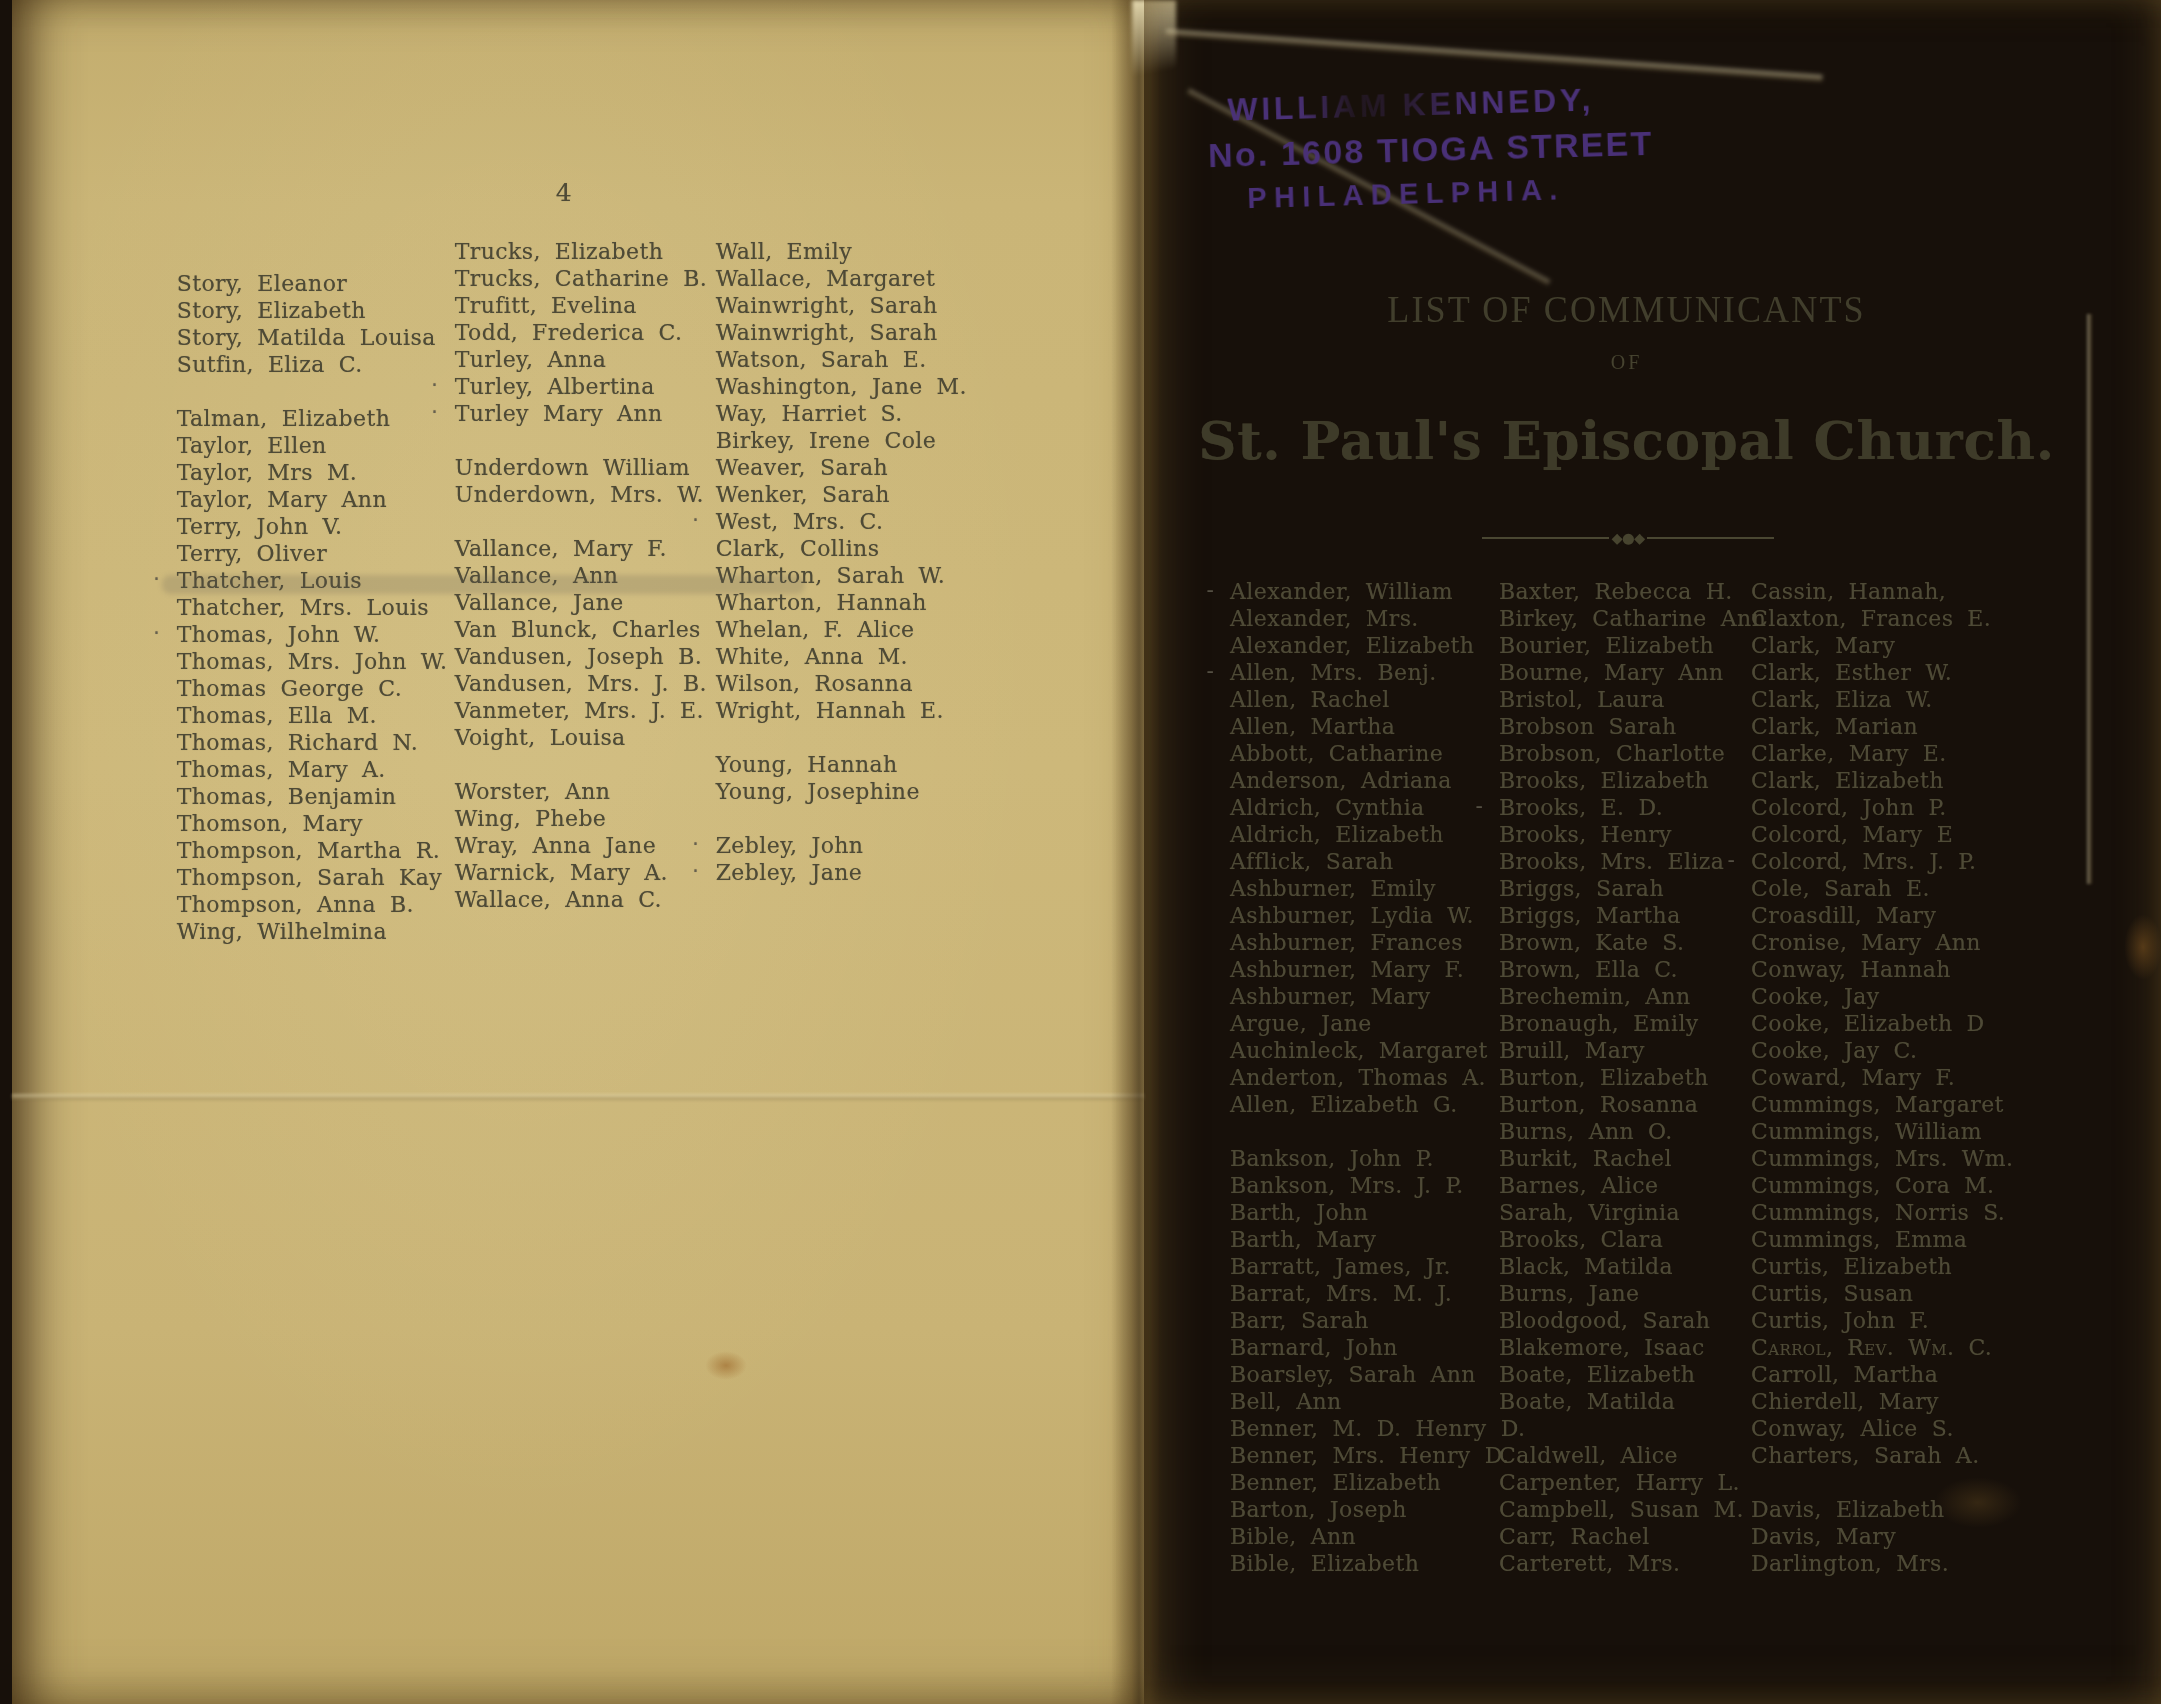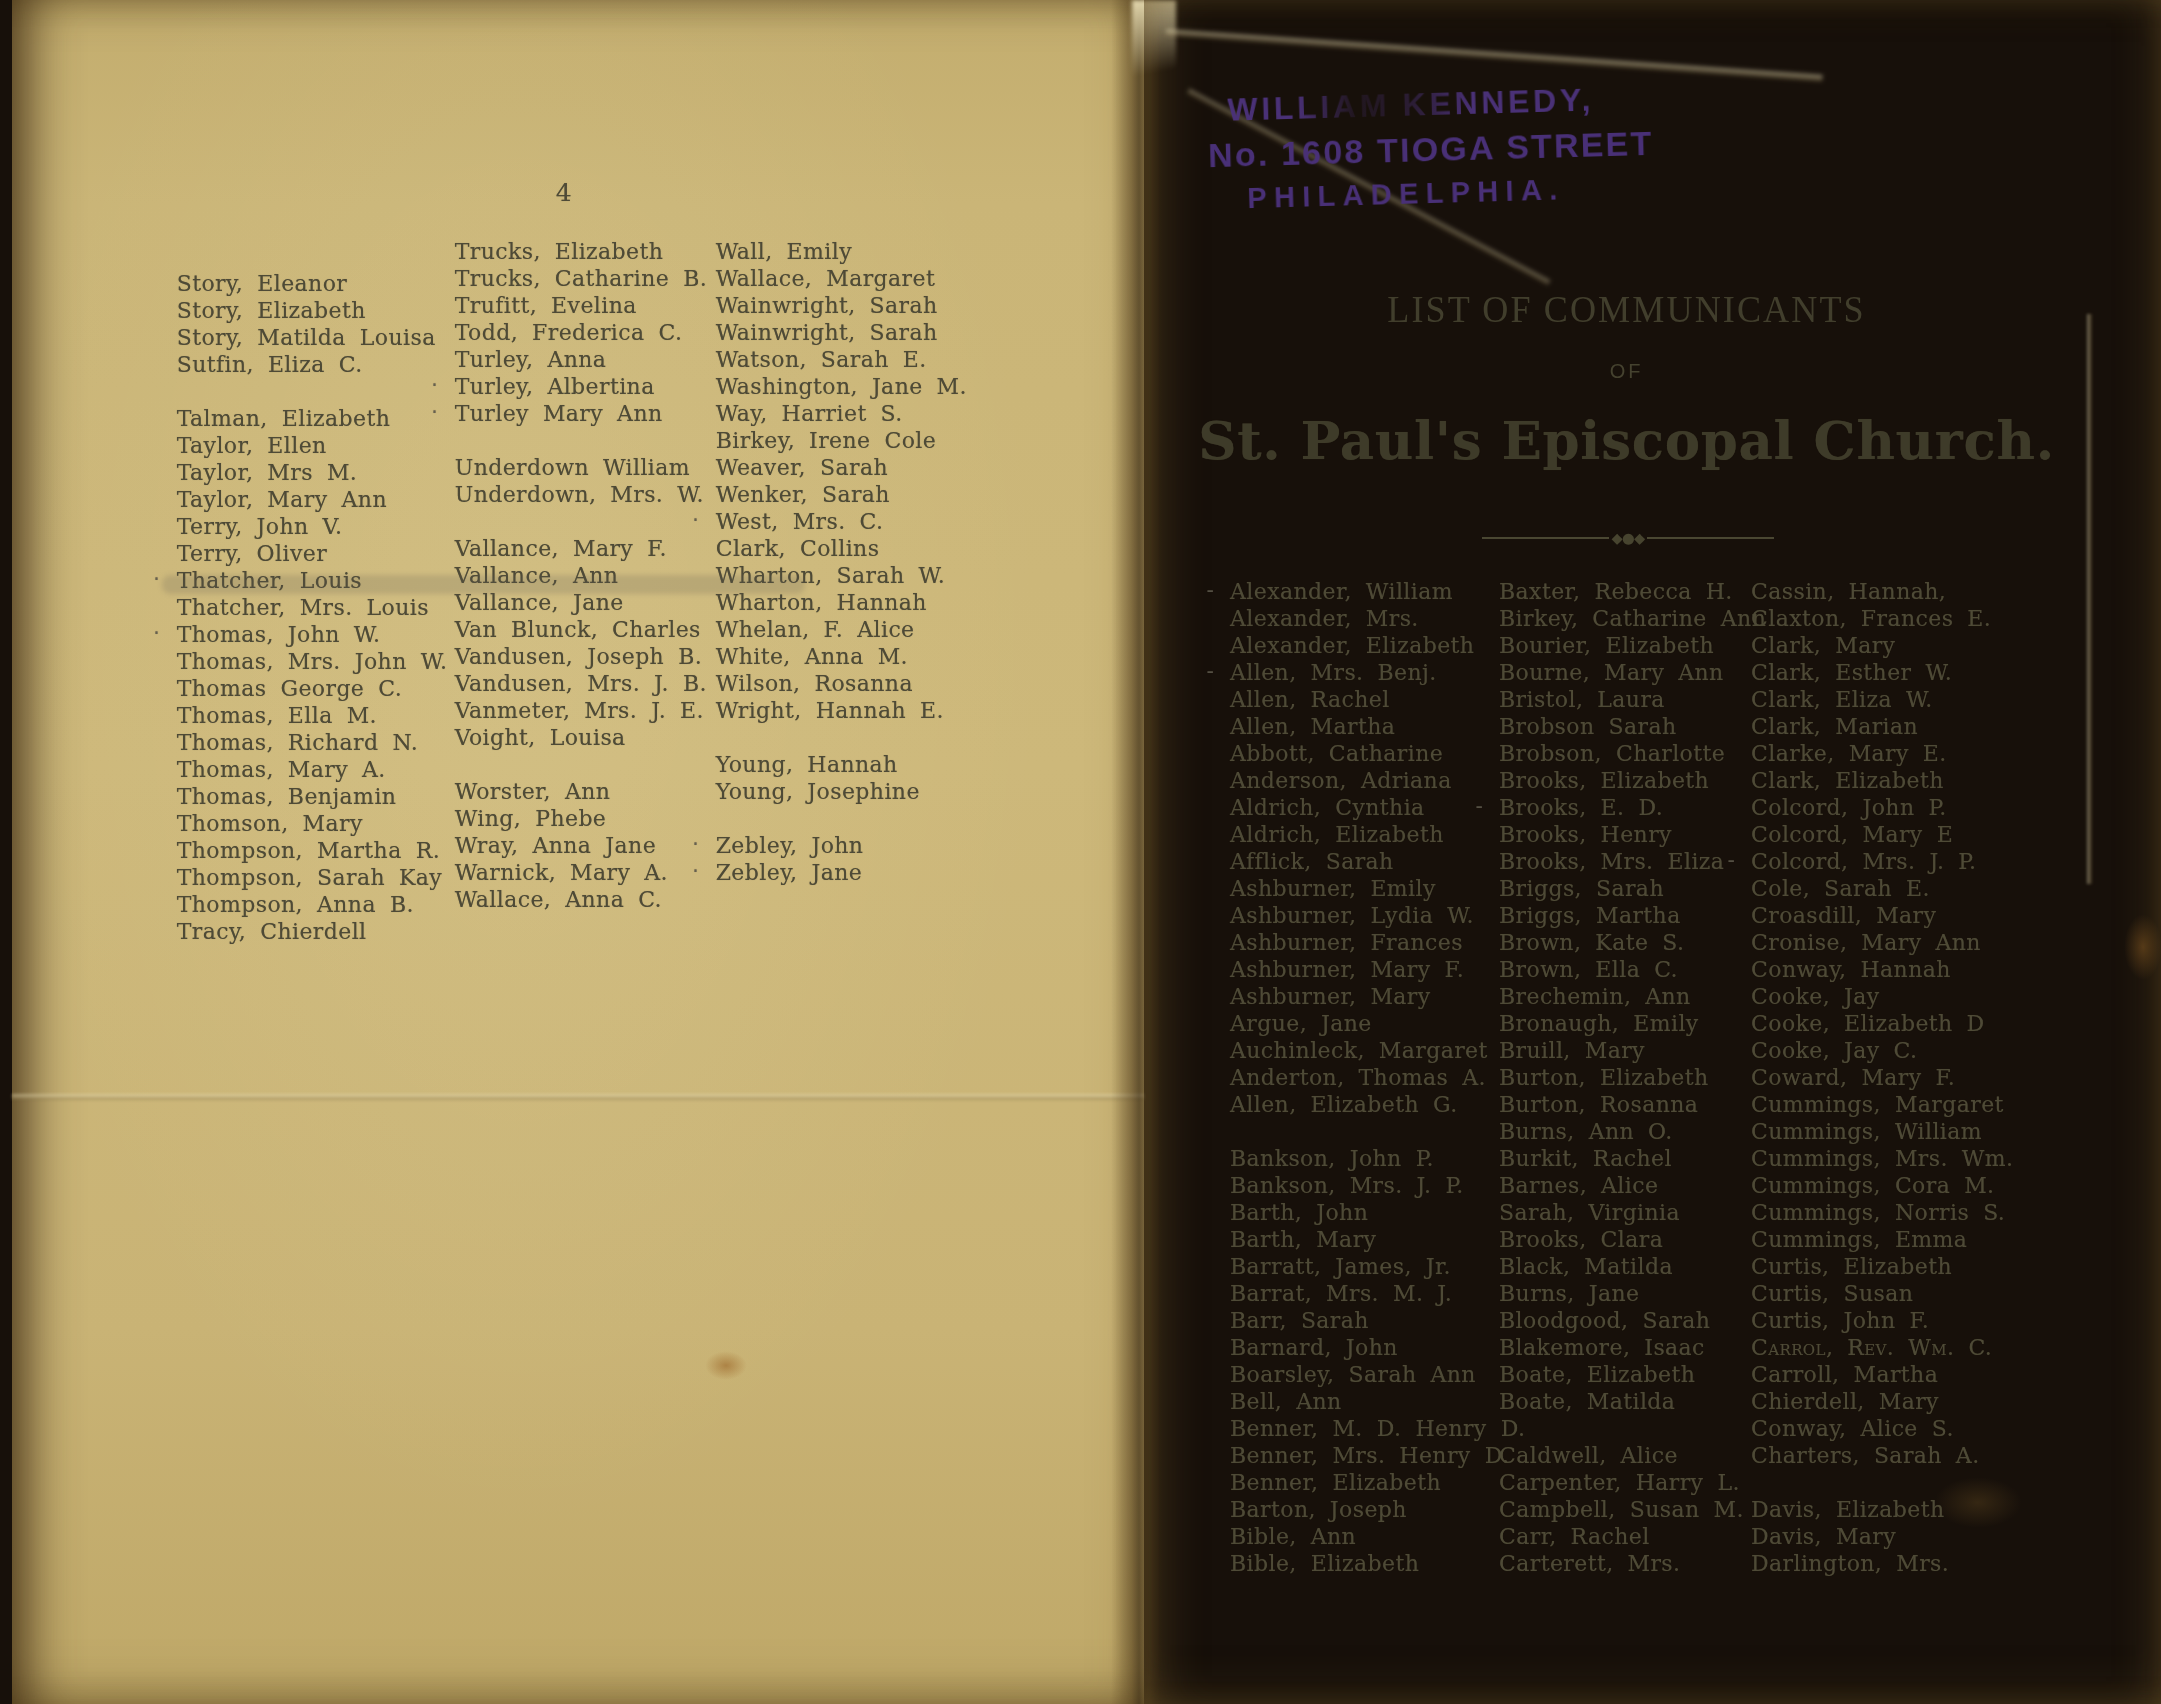--- a/index.html
+++ b/index.html
@@ -80,21 +80,21 @@
     background:linear-gradient(90deg,#4a3177 0%,#4a3177 16%,rgba(74,49,119,0.18) 30%,
       rgba(74,49,119,0.40) 44%,#4a3177 58%,#4a3177 100%);
     -webkit-background-clip:text;background-clip:text;color:transparent;}
   #stamp-line2{font-size:34px;letter-spacing:2.2px;margin-top:6.6px;}
   #stamp-line3{font-size:29px;letter-spacing:7.3px;margin-top:8px;margin-left:38px;}
 
   
   .titleblock{position:absolute;left:0;width:965px;text-align:center;}
   #title-main{top:287px;font-family:"Liberation Serif",serif;font-size:38px;
     letter-spacing:2.2px;color:#413e2c;transform:scaleX(0.95);}
-  #title-of{top:360px;font-family:Liberation Sans, sans-serif;font-size:20px;
+  #title-of{top:351px;font-family:Liberation Serif, serif;font-size:20px;
     letter-spacing:2.9px;color:#45422f;}
   #title-church{top:409px;font-size:53px;font-weight:bold;letter-spacing:0.7px;
     color:#3e3b29;text-shadow:0 0 0.7px rgba(62,59,41,0.7);}
   #divider{position:absolute;top:534px;left:338px;width:292px;display:flex;
     align-items:center;color:#47442f;}
   #divider .rule{flex:1;height:2.2px;background:#4a4732;}
   #divider .orn{font-size:14.6px;letter-spacing:-0.7px;padding:0 2.9px;line-height:7.3px;}
 </style>
 </head>
 <body>
@@ -122,21 +122,21 @@
         <div class="row"><span class="nm">Thomas, Mrs. John W.</span></div>
         <div class="row"><span class="nm">Thomas George C.</span></div>
         <div class="row"><span class="nm">Thomas, Ella M.</span></div>
         <div class="row"><span class="nm">Thomas, Richard N.</span></div>
         <div class="row"><span class="nm">Thomas, Mary A.</span></div>
         <div class="row"><span class="nm">Thomas, Benjamin</span></div>
         <div class="row"><span class="nm">Thomson, Mary</span></div>
         <div class="row"><span class="nm">Thompson, Martha R.</span></div>
         <div class="row"><span class="nm">Thompson, Sarah Kay</span></div>
         <div class="row"><span class="nm">Thompson, Anna B.</span></div>
-        <div class="row"><span class="nm">Tracy, Chierdell</span></div>
+        <div class="row"><span class="nm">Wing, Wilhelmina</span></div>
       </div>
     <div id="lcol2" class="namecol ink">
         <div class="row"><span class="nm">Trucks, Elizabeth</span></div>
         <div class="row"><span class="nm">Trucks, Catharine B.</span></div>
         <div class="row"><span class="nm">Trufitt, Evelina</span></div>
         <div class="row"><span class="nm">Todd, Frederica C.</span></div>
         <div class="row"><span class="nm">Turley, Anna</span></div>
         <div class="row"><span class="mark">·</span><span class="nm">Turley, Albertina</span></div>
         <div class="row"><span class="mark">·</span><span class="nm">Turley Mary Ann</span></div>
         <div class="row gap"></div>

